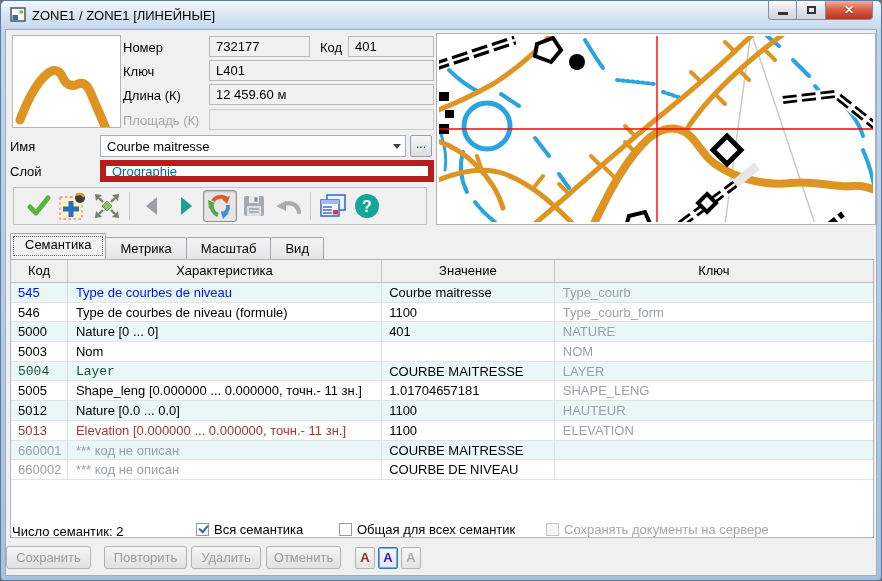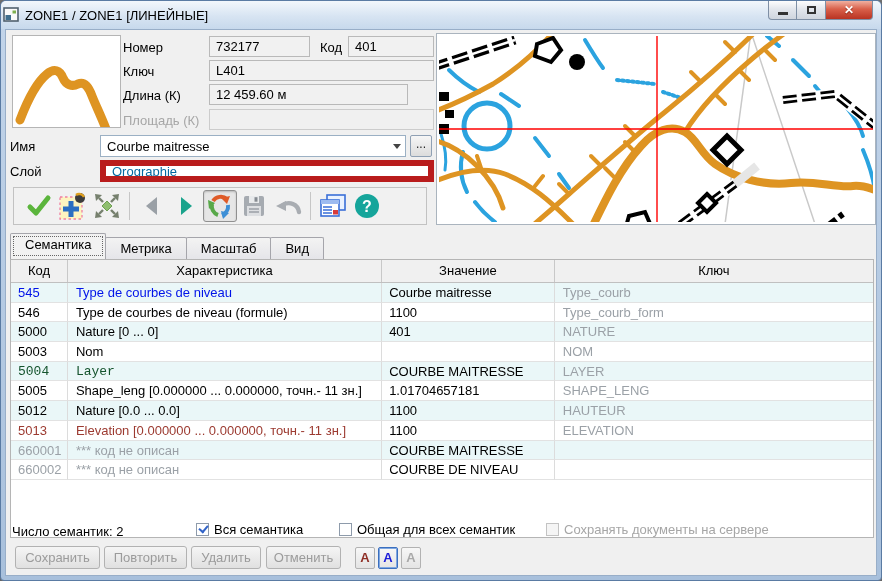--- a/index.html
+++ b/index.html
@@ -6,21 +6,21 @@
   html,body { width:882px; height:581px; font-family:"Liberation Sans", sans-serif; background:#777; }
   .window{
     position:relative; width:882px; height:581px;
     background:linear-gradient(#c3d5ea,#a8c0dc);
     border:1px solid #5a7ba3; border-radius:6px 6px 4px 4px;
     box-shadow:0 2px 8px rgba(0,0,0,.4); overflow:hidden;
   }
   
   .titlebar{ position:absolute; left:0; top:0; right:0; height:28px;
     background:linear-gradient(#f2f7fc,#d7e4f2 55%,#c7d9ec);
-    display:flex; align-items:center; padding-left:2px; }
+    display:flex; align-items:center; padding-left:9px; }
   .titlebar .app-icon{ width:16px; height:16px; margin-right:6px; }
   .titlebar .title-text{ font-size:13px; color:#000; }
   .win-controls{ position:absolute; top:0; right:8px; display:flex; }
   .wbtn{ height:19px; border:1px solid #7e8fa5; border-top:none; display:flex;
     align-items:center; justify-content:center;
     background:linear-gradient(#fdfdfd,#e2e6ec 45%,#cfd5de); cursor:default; }
   .wbtn.min{ width:29px; border-radius:0 0 0 4px; }
   .wbtn.max{ width:28px; border-left:none; border-right:none; }
   .wbtn.close{ width:48px; border-radius:0 0 4px 0;
     background:linear-gradient(#f0b0a0,#d9604a 45%,#b93322); }
@@ -145,21 +145,21 @@
 
     <div class="lbl" style="left:117px; top:10px;">Номер</div>
     <input class="rbox" style="left: 203px; top: 6px; width: 101px;" readonly="" value="732177">
     <div class="lbl" style="left:314px; top:10px;">Код</div>
     <input class="rbox" style="left: 342px; top: 6px; width: 86px;" readonly="" value="401">
 
     <div class="lbl" style="left:117px; top:34px;">Ключ</div>
     <input class="rbox" style="left: 203px; top: 30px; width: 225px;" readonly="" value="L401">
 
     <div class="lbl" style="left:117px; top:58px;">Длина (К)</div>
-    <input class="rbox" style="left: 203px; top: 54px; width: 199px;" readonly="" value="12 459.60 м">
+    <input class="rbox" style="left: 203px; top: 54px; width: 225px;" readonly="" value="12 459.60 м">
 
     <div class="lbl dis" style="left:117px; top:83px;">Площадь (К)</div>
     <input class="rbox dis" style="left: 203px; top: 79px; width: 225px;" readonly="" disabled="" value="">
 
     <div class="lbl" style="left:4px; top:109px;">Имя</div>
     <div class="combo" style="left:94px; top:105px; width:306px;">
       <span>Courbe maitresse</span>
       <span class="arrow-zone"></span>
     </div>
     <div class="more-btn" style="left:404px; top:105px;">...</div>
@@ -410,21 +410,21 @@
     </div>
     <div class="cbx-row" style="left:333px;">
       <div class="cbx"></div>
       <span class="cbx-label">Общая для всех семантик</span>
     </div>
     <div class="cbx-row" style="left:540px;">
       <div class="cbx dis"></div>
       <span class="cbx-label dis">Сохранять документы на сервере</span>
     </div>
 
-    <div class="fbtn" style="left:9px;  width:85px;">Сохранить</div>
+    <div class="fbtn" style="left:0;  width:85px;">Сохранить</div>
     <div class="fbtn" style="left:98px; width:83px;">Повторить</div>
     <div class="fbtn" style="left:185px; width:70px;">Удалить</div>
     <div class="fbtn" style="left:260px; width:75px;">Отменить</div>
 
     <div class="abtn a-maroon" style="left:349px;">А</div>
     <div class="abtn a-blue" style="left:372px;">А</div>
     <div class="abtn a-gray" style="left:395px;">А</div>
 
   </div>
 </div>

